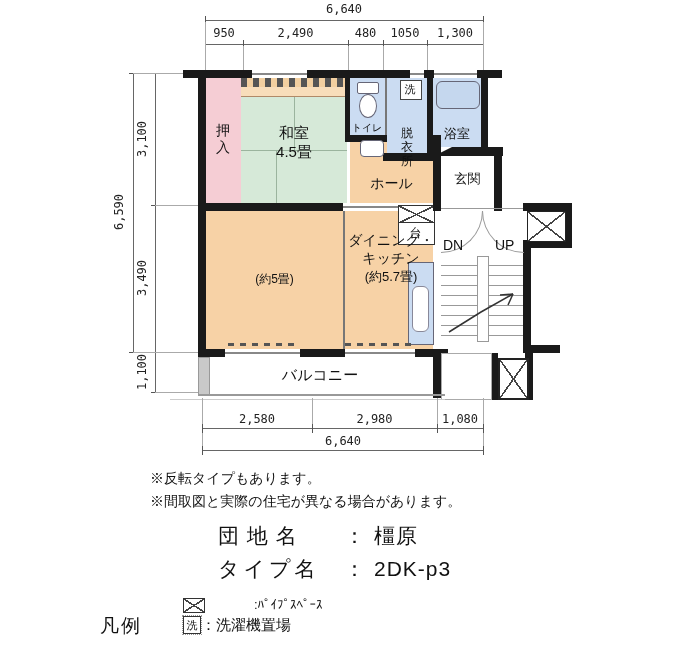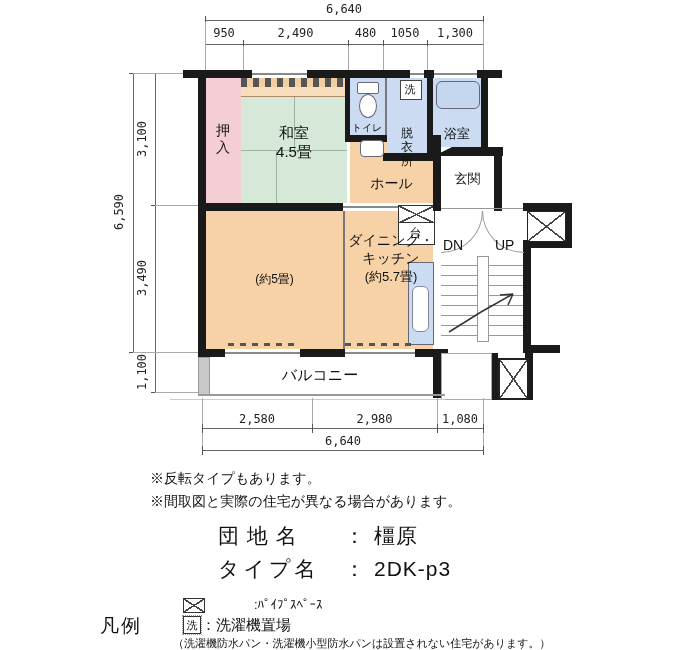--- a/index.html
+++ b/index.html
@@ -204,15 +204,14 @@
     <span>2DK-p3</span>
   </div>
 
   <div class="a" style="left:100px;top:592px;font-size:19px;letter-spacing:2px;margin-top:21px;">凡例</div>
   <div class="a xbox" style="left:183px;top:598px;width:20px;height:13px;border:1px solid #333;"></div>
   <div class="a" style="left:206px;top:597px;font-size:13px;white-space:nowrap;padding-left:48px;">:ﾊﾟｲﾌﾟｽﾍﾟｰｽ</div>
   <div class="a" style="left:183px;top:616px;width:16px;height:16px;border:1px solid #333;background:#fff;outline:1px dotted #999;">
     <div class="rlabel" style="font-size:11px;line-height:16px;">洗</div>
   </div>
   <div class="a" style="left:201px;top:616px;font-size:15px;white-space:nowrap;">：洗濯機置場</div>
-  <div class="a fine" style="left:173px;top:636px;">（洗濯機防水パン・洗濯機小型防水パンは設置されない住宅があります。）</div>
 
 </div>
 
 </body></html>

